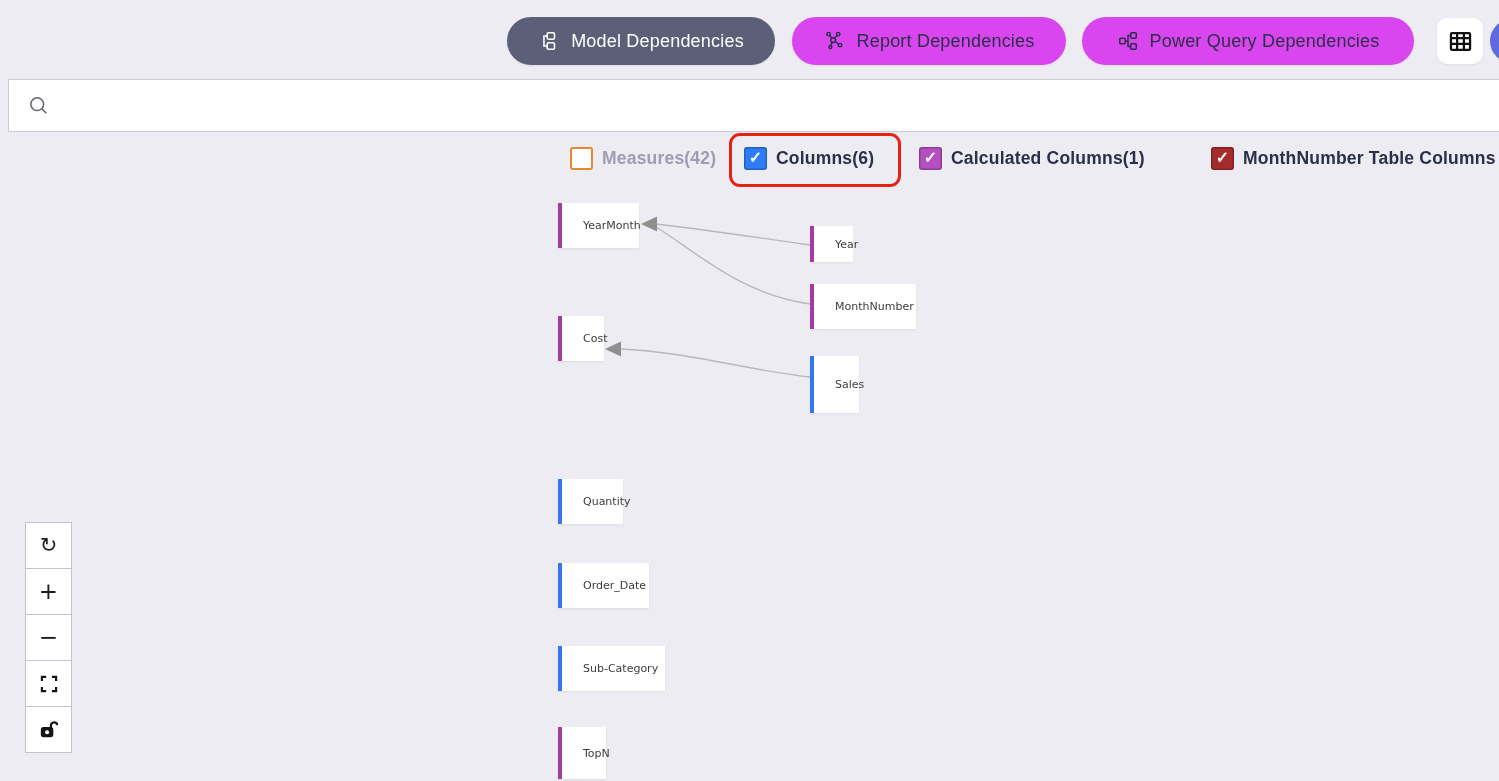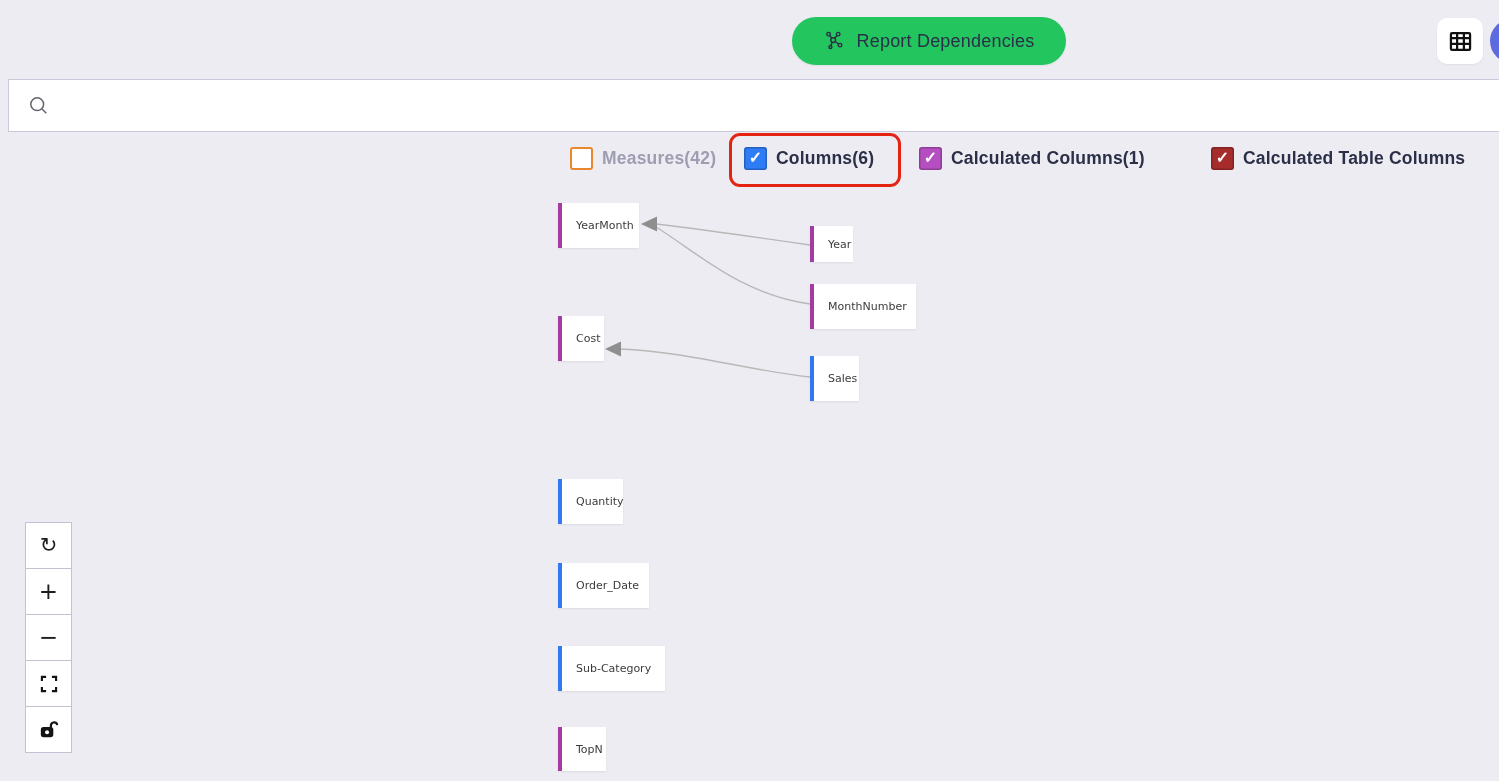--- a/index.html
+++ b/index.html
@@ -6,21 +6,21 @@
   body{
     width:1499px;height:781px;position:relative;overflow:hidden;
     background:#edecf3;
     font-family:"Liberation Sans",sans-serif;
   }
   
   .tabbar{position:absolute;left:0;top:0;width:1499px;height:68px;}
   .tab{
     position:absolute;top:17px;height:48px;border-radius:24px;
     display:flex;align-items:center;justify-content:center;gap:11px;
-    background:#22c55e;color:#2b3048;font-size:18px;font-weight:500;
+    background:#d946ef;color:#2b3048;font-size:18px;font-weight:500;
     letter-spacing:.2px;box-shadow:0 1px 2px rgba(40,40,70,.07);cursor:pointer;
     white-space:nowrap;
   }
   .tab.active{background:#5b6078;color:#ffffff;}
   .tab-icon{display:flex;align-items:center;}
   .sq-btn{
     position:absolute;top:18px;width:46px;height:46px;border-radius:10px;
     background:#fff;display:flex;align-items:center;justify-content:center;
     box-shadow:0 1px 2px rgba(40,40,70,.07);cursor:pointer;
   }
@@ -61,49 +61,70 @@
   }
   
   .edges{position:absolute;left:0;top:0;width:1499px;height:781px;pointer-events:none;z-index:1;}
   .node{
     position:absolute;background:#fff;box-sizing:border-box;z-index:2;
     border-left:4px solid #888;display:flex;align-items:center;
     box-shadow:0 1px 2px rgba(0,0,0,.07);cursor:pointer;
   }
   .node span{
     font-family:"DejaVu Sans",sans-serif;font-size:11px;color:#3c3c3c;
-    padding-left:14px;white-space:nowrap;
+    padding-left:21px;white-space:nowrap;
   }
   
   .toolbar{position:absolute;left:25px;top:522px;width:47px;z-index:4;}
   .tb{
     width:47px;height:47px;background:#fff;border:1px solid #c3c1d2;
     box-sizing:border-box;margin-top:-1px;display:flex;align-items:center;
     justify-content:center;cursor:pointer;
   }
   .tb:first-child{margin-top:0;}
   .tb .g{font-family:"DejaVu Sans",sans-serif;color:#1d1d1d;line-height:1;}
 </style>
 </head>
 <body>
 
 <div class="tabbar">
+    <div class="tab active" style="left: 507px; width: 268px;">
+      <span class="tab-icon">
+        <svg width="22" height="22" viewBox="0 0 24 24" fill="none" stroke="#fff" stroke-width="1.7">
+          <rect x="10" y="3" width="8" height="7" rx="1.5"></rect>
+          <rect x="10" y="14" width="8" height="7" rx="1.5"></rect>
+          <path d="M10 6.5H6.5v11H10"></path>
+        </svg>
+      </span>
+      <span>Model Dependencies</span>
+    </div>
     <div class="tab" style="left: 792px; width: 274px;">
       <span class="tab-icon">
         <svg width="22" height="22" viewBox="0 0 24 24" fill="none" stroke="#2b3048" stroke-width="1.6">
           <circle cx="10" cy="11" r="2.6"></circle>
           <circle cx="5" cy="4.5" r="1.9"></circle>
           <circle cx="15.5" cy="4.5" r="1.9"></circle>
           <circle cx="17.5" cy="16.5" r="1.9"></circle>
           <circle cx="7" cy="18.5" r="1.6"></circle>
           <path d="M8.7 8.9 6 6.1M11.4 9 14.4 6M12.3 12.6l3.6 2.9M8.9 13.2 7.5 17"></path>
         </svg>
       </span>
       <span>Report Dependencies</span>
     </div>
+    <div class="tab" style="left: 1082px; width: 332px;">
+      <span class="tab-icon">
+        <svg width="22" height="22" viewBox="0 0 24 24" fill="none" stroke="#2b3048" stroke-width="1.7">
+          <rect x="3" y="9" width="6" height="6" rx="1"></rect>
+          <rect x="15" y="3" width="6" height="6" rx="1"></rect>
+          <rect x="15" y="15" width="6" height="6" rx="1"></rect>
+          <path d="M9 12h3M12 12V6h3M12 12v6h3"></path>
+        </svg>
+      </span>
+      <span>Power Query Dependencies</span>
+    </div>
   </div>
 <div class="sq-btn" style="left:1437px">
   <span class="tab-icon" id="tableIconSlot">
       <svg width="27" height="27" viewBox="0 0 24 24" fill="none" stroke="#111" stroke-width="2">
         <rect x="3.5" y="4.5" width="17" height="15" rx="1"></rect>
         <path d="M3.5 9h17M3.5 14h17M9 4.5v15M15 4.5v15"></path>
       </svg>
     </span>
 </div>
 <div class="partial-btn" style="left: 1490px; background: rgb(94, 106, 224);" id="partialBtn"></div>
@@ -127,21 +148,21 @@
       <span class="cbx checked" style="background: rgb(46, 124, 246);">✓</span>
       <span class="f-label dark">Columns(6)</span>
     </div>
     <div class="highlight-rect" style="border-color: rgb(228, 35, 19);"></div>
     <div class="filter" style="left: 919px;">
       <span class="cbx checked" style="background: rgb(181, 79, 193);">✓</span>
       <span class="f-label dark">Calculated Columns(1)</span>
     </div>
     <div class="filter" style="left: 1211px;">
       <span class="cbx checked" style="background: rgb(166, 43, 43);">✓</span>
-      <span class="f-label dark">Calculated Table Columns</span>
+      <span class="f-label dark">MonthNumber Table Columns</span>
     </div>
   </div>
 
 <svg class="edges" id="edgesSvg">
     <path d="M810 245 C755 237 706 230 656 224" fill="none" stroke="#b8b8b8" stroke-width="1.4"></path>
     <path d="M810 304 C740 294 698 253 656 227" fill="none" stroke="#b8b8b8" stroke-width="1.4"></path>
     <path d="M810 377 C745 370 690 352 620 349" fill="none" stroke="#b8b8b8" stroke-width="1.4"></path>
     <polygon points="641,224 657,216.5 657,231.5" fill="#8f8f8f"></polygon>
     <polygon points="605,349 621,341.5 621,356.5" fill="#8f8f8f"></polygon>
   </svg>
@@ -151,33 +172,33 @@
     </div>
     <div class="node" style="left: 810px; top: 226px; width: 43px; height: 36px; border-left-color: rgb(165, 58, 163);">
       <span>Year</span>
     </div>
     <div class="node" style="left: 810px; top: 284px; width: 106px; height: 45px; border-left-color: rgb(165, 58, 163);">
       <span>MonthNumber</span>
     </div>
     <div class="node" style="left: 558px; top: 316px; width: 46px; height: 45px; border-left-color: rgb(165, 58, 163);">
       <span>Cost</span>
     </div>
-    <div class="node" style="left: 810px; top: 356px; width: 49px; height: 45px; border-left-color: rgb(49, 120, 242);">
+    <div class="node" style="left: 810px; top: 356px; width: 49px; height: 57px; border-left-color: rgb(49, 120, 242);">
       <span>Sales</span>
     </div>
     <div class="node" style="left: 558px; top: 479px; width: 65px; height: 45px; border-left-color: rgb(49, 120, 242);">
       <span>Quantity</span>
     </div>
     <div class="node" style="left: 558px; top: 563px; width: 91px; height: 45px; border-left-color: rgb(49, 120, 242);">
       <span>Order_Date</span>
     </div>
     <div class="node" style="left: 558px; top: 646px; width: 107px; height: 45px; border-left-color: rgb(49, 120, 242);">
       <span>Sub-Category</span>
     </div>
-    <div class="node" style="left: 558px; top: 727px; width: 48px; height: 44px; border-left-color: rgb(165, 58, 163);">
+    <div class="node" style="left: 558px; top: 727px; width: 48px; height: 52px; border-left-color: rgb(165, 58, 163);">
       <span>TopN</span>
     </div>
   </div>
 
 <div class="toolbar" id="toolbarCol">
     <div class="tb">
       <span style="display: flex; align-items: center;">
         <span class="g" style="font-size:21px">↻</span>
       </span>
     </div>

